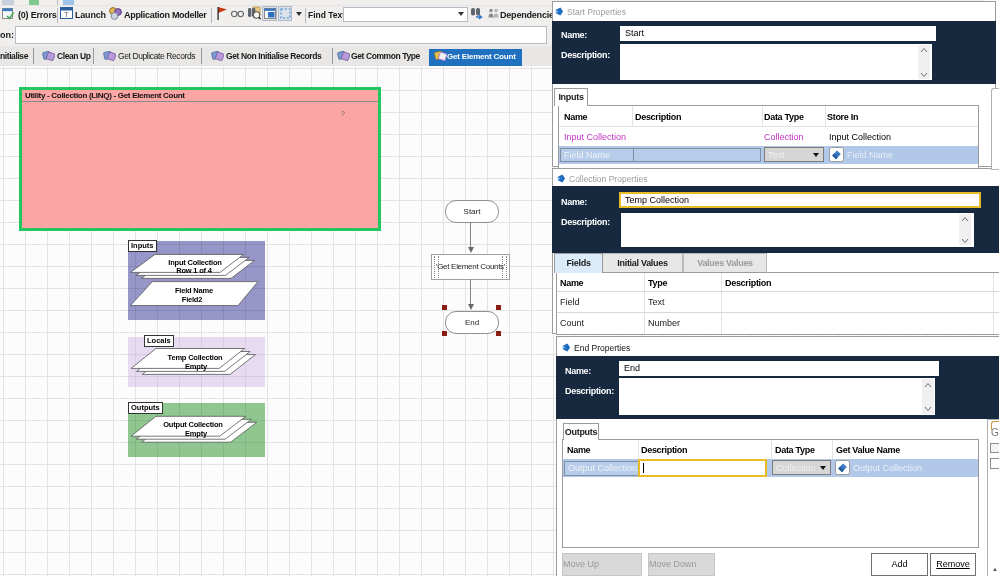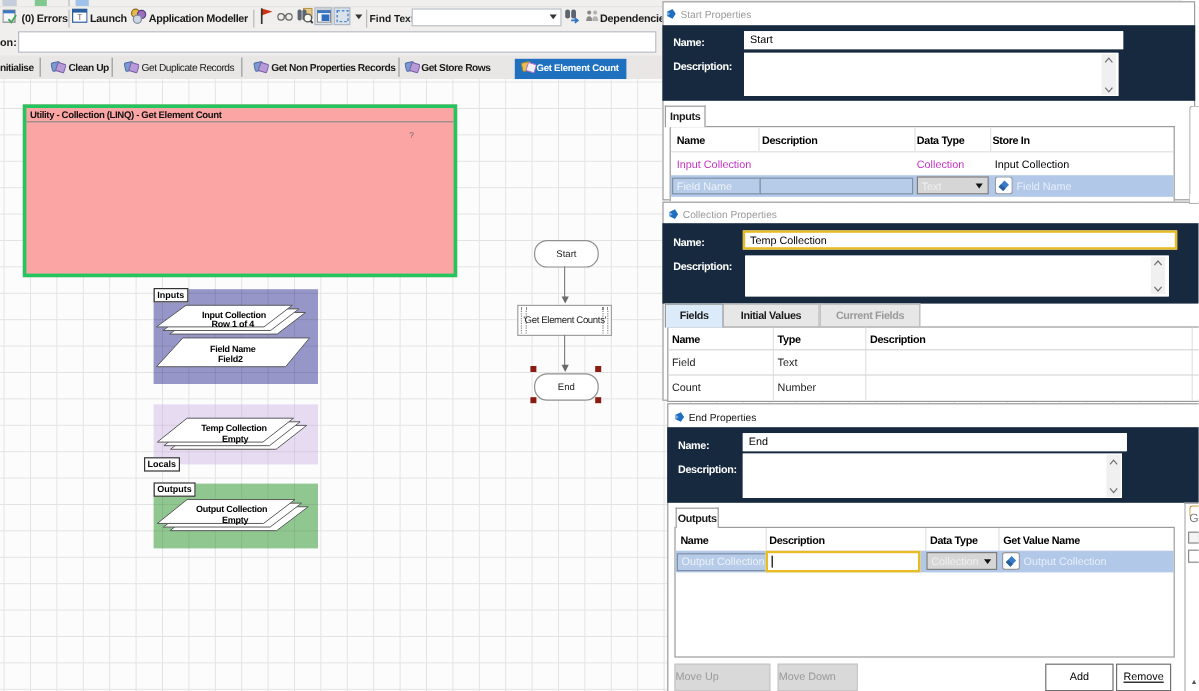--- a/index.html
+++ b/index.html
@@ -111,27 +111,27 @@
  <svg style="position:absolute;left:103px;top:4px;" width="13" height="12" viewBox="0 0 13 12">
   <rect x="1" y="2" width="7" height="7" rx="1" transform="rotate(-12 4 5)" fill="#7a9ad0" stroke="#4a6aa0" stroke-width="0.8"></rect>
   <rect x="5" y="3" width="7" height="7" rx="1" transform="rotate(18 9 7)" fill="#b79ad8" stroke="#7a5aa8" stroke-width="0.8"></rect>
  </svg>
  <div style="position:absolute;left:118px;top:5px;font-size:8.5px;font-weight:normal;letter-spacing:-0.4px;">Get Duplicate Records</div>
  <div style="position:absolute;left:201px;top:2px;width:1px;height:16px;background:#9a9a9a;"></div>
  <svg style="position:absolute;left:211px;top:4px;" width="13" height="12" viewBox="0 0 13 12">
   <rect x="1" y="2" width="7" height="7" rx="1" transform="rotate(-12 4 5)" fill="#7a9ad0" stroke="#4a6aa0" stroke-width="0.8"></rect>
   <rect x="5" y="3" width="7" height="7" rx="1" transform="rotate(18 9 7)" fill="#b79ad8" stroke="#7a5aa8" stroke-width="0.8"></rect>
  </svg>
- <div style="position:absolute;left:226px;top:5px;font-size:8.5px;font-weight:bold;letter-spacing:-0.4px;">Get Non Properties Records</div>
+ <div style="position:absolute;left:226px;top:5px;font-size:8.5px;font-weight:bold;letter-spacing:-0.4px;">Get Non Initialise Records</div>
  <div style="position:absolute;left:332px;top:2px;width:1px;height:16px;background:#9a9a9a;"></div>
  <svg style="position:absolute;left:337px;top:4px;" width="13" height="12" viewBox="0 0 13 12">
   <rect x="1" y="2" width="7" height="7" rx="1" transform="rotate(-12 4 5)" fill="#7a9ad0" stroke="#4a6aa0" stroke-width="0.8"></rect>
   <rect x="5" y="3" width="7" height="7" rx="1" transform="rotate(18 9 7)" fill="#b79ad8" stroke="#7a5aa8" stroke-width="0.8"></rect>
  </svg>
- <div style="position:absolute;left:351px;top:5px;font-size:8.5px;font-weight:bold;letter-spacing:-0.4px;">Get Store Rows</div>
+ <div style="position:absolute;left:351px;top:5px;font-size:8.5px;font-weight:bold;letter-spacing:-0.4px;">Get Common Type</div>
  <div style="position:absolute;left:429px;top:3px;width:93px;height:17px;background:#1f71c0;"></div>
  <svg style="position:absolute;left:434px;top:4px;" width="13" height="12" viewBox="0 0 13 12">
   <rect x="1" y="2" width="7" height="7" rx="1" transform="rotate(-12 4 5)" fill="#e8c050" stroke="#b08820" stroke-width="0.8"></rect>
   <rect x="5" y="3" width="7" height="7" rx="1" transform="rotate(18 9 7)" fill="#f0f0f4" stroke="#b070c8" stroke-width="0.8"></rect>
  </svg>
  <div style="position:absolute;left:447px;top:6px;font-size:8px;font-weight:bold;letter-spacing:-0.2px;color:#fff;">Get Element Count</div>
 </div>
 
 <div id="canvas" class="abs" style="left:0;top:66px;width:999px;height:510px;background-color:#fcfcfc;
  background-image:linear-gradient(to right,#e3e3e3 1px,transparent 1px),linear-gradient(to bottom,#e3e3e3 1px,transparent 1px);
@@ -180,21 +180,21 @@
  <g fill="#fff" stroke="#555" stroke-width="0.8">
   <path d="M34.4 40.6 L140 40.6 L120 64.6 L12.4 64.6 Z"></path>
  </g>
  <text x="76" y="52" font-size="7.5" font-weight="bold" letter-spacing="-0.2" fill="#000" text-anchor="middle">Field Name</text>
  <text x="74" y="61" font-size="7.5" font-weight="bold" letter-spacing="-0.2" fill="#000" text-anchor="middle">Field2</text>
 </svg>
 
 <div class="abs" style="left:128px;top:337px;width:137px;height:50px;background-color:#e7dbf2;
  background-image:linear-gradient(to right,rgba(0,0,0,0.07) 1px,transparent 1px),linear-gradient(to bottom,rgba(0,0,0,0.07) 1px,transparent 1px);
  background-size:22px 22px;background-position:7px 17px;"></div>
-<div class="abs" style="left:120px;top:335px;background:#fff;border:1px solid #333;font-size:7.5px;font-weight:bold;padding:0 2px 1px 2px;color:#000;margin-top:46px;">Locals</div>
+<div class="abs" style="left:144px;top:335px;background:#fff;border:1px solid #333;font-size:7.5px;font-weight:bold;padding:0 2px 1px 2px;color:#000;">Locals</div>
 <svg class="abs" style="left:118px;top:337px;" width="160" height="50" viewBox="0 0 160 50">
  <g fill="#fff" stroke="#555" stroke-width="0.8">
   <path d="M48.9 17.5 L137.6 17.5 L112.1 37.4 L24.1 37.4 Z"></path>
   <path d="M43.4 14.5 L132.1 14.5 L106.6 34.4 L18.6 34.4 Z"></path>
   <path d="M37.9 11.5 L126.6 11.5 L101.1 31.4 L13.1 31.4 Z"></path>
  </g>
  <text x="77" y="22.5" font-size="7.5" font-weight="bold" letter-spacing="-0.2" fill="#000" text-anchor="middle">Temp Collection</text>
  <text x="78" y="31.5" font-size="7.5" font-weight="bold" letter-spacing="-0.2" fill="#000" text-anchor="middle">Empty</text>
 </svg>
 
@@ -283,21 +283,21 @@
  <div class="winput" style="left:621px;top:213px;width:351px;height:32px;border:1px solid #fff;"></div>
  <div class="abs" style="left:959px;top:214px;width:12px;height:31px;background:#f0f0f0;"></div>
  <svg class="abs" style="left:961px;top:216px;" width="8" height="6">
         <path d="M1 5 L4 1.5 L7 5" stroke="#707070" fill="none"></path>
       </svg>
  <svg class="abs" style="left:961px;top:238px;" width="8" height="6">
         <path d="M1 1 L4 4.5 L7 1" stroke="#707070" fill="none"></path>
       </svg>
 
  <div class="abs" style="left:602px;top:253px;width:81px;height:19px;background:#e7e7e7;border:1px solid #b9b9b9;border-bottom:none;text-align:center;line-height:19px;box-sizing:border-box;font-weight:bold;letter-spacing:-0.3px;">Initial Values</div>
- <div class="abs" style="left:683px;top:253px;width:84px;height:19px;background:#e7e7e7;border:1px solid #b9b9b9;border-bottom:none;text-align:center;line-height:19px;box-sizing:border-box;color:#9a9a9a;font-weight:bold;letter-spacing:-0.3px;">Current Fields</div>
+ <div class="abs" style="left:683px;top:253px;width:84px;height:19px;background:#e7e7e7;border:1px solid #b9b9b9;border-bottom:none;text-align:center;line-height:19px;box-sizing:border-box;color:#9a9a9a;font-weight:bold;letter-spacing:-0.3px;">Values Values</div>
  <div class="tabon" style="left:554px;top:253px;width:47px;height:19px;line-height:19px;z-index:2;background:#dcebfa;">Fields</div>
  <div class="tbl" style="left:556px;top:272px;width:456px;height:61px;border-right:none;">
   <div class="hdr" style="left:3px;top:5px;">Name</div>
   <div class="hdr" style="left:91px;top:5px;">Type</div>
   <div class="hdr" style="left:168px;top:5px;">Description</div>
   <div class="colline" style="left:87px;top:0;height:61px;"></div>
   <div class="colline" style="left:164px;top:0;height:61px;"></div>
   <div class="colline" style="left:436px;top:0;height:61px;"></div>
   <div style="position:absolute;left:0;top:18px;width:100%;height:1px;background:#d8d8d8;"></div>
   <div class="abs" style="left:3px;top:24px;">Field</div>

